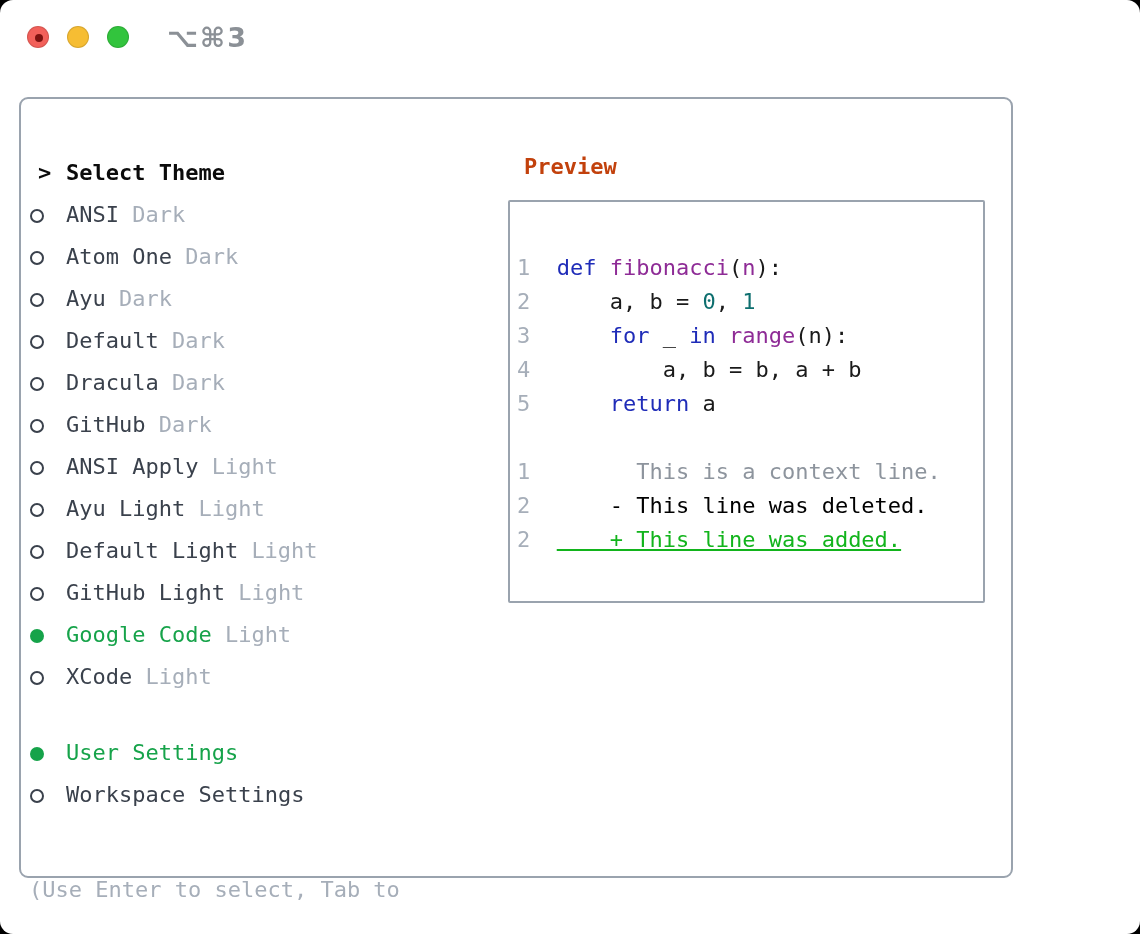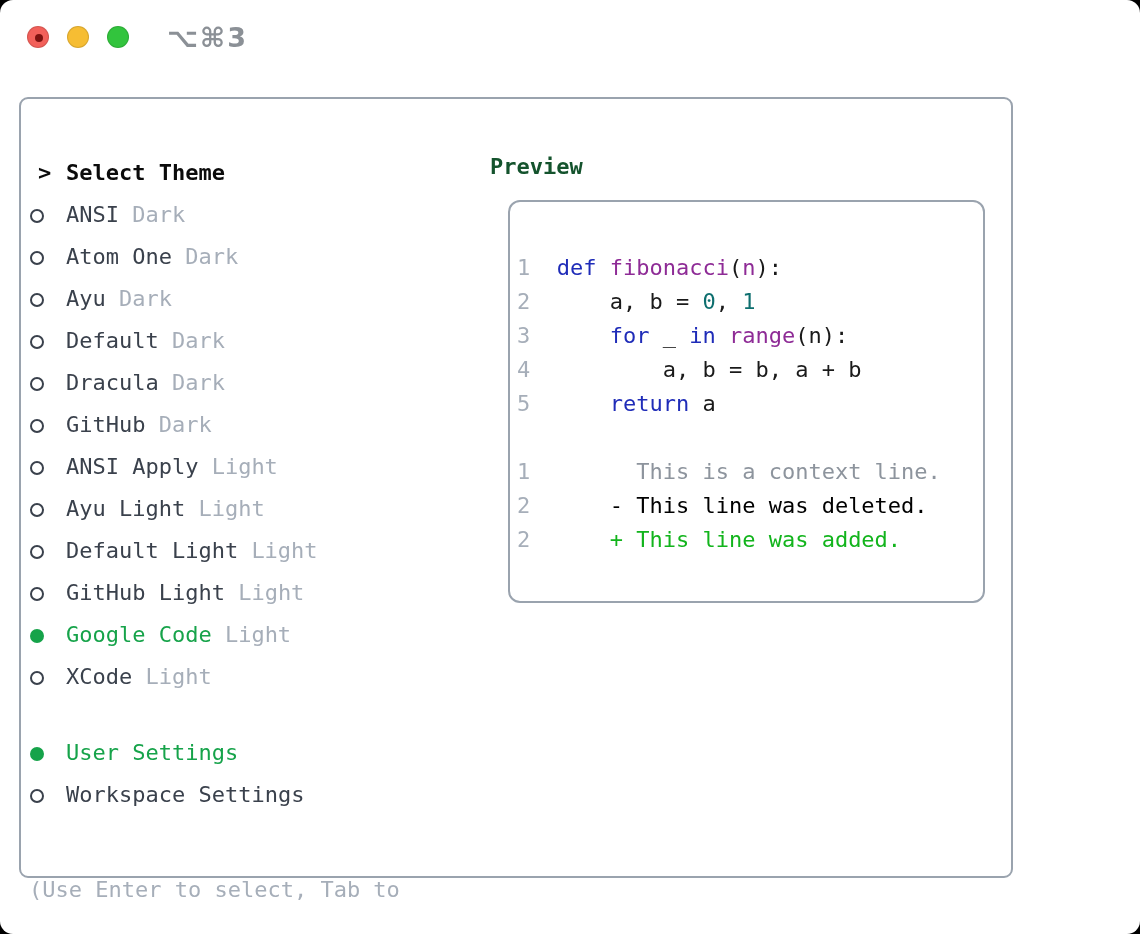--- a/index.html
+++ b/index.html
@@ -33,35 +33,35 @@
   .dot { display:inline-block; width:14px; height:14px; border:2px solid #3a414c;
         border-radius:50%; margin-left:1px; position:relative; top:1px; }
   .dot-sel { background:#16a34a; border-color:#16a34a; }
   .t-name { color:#3a414c; }
   .name-sel { color:#16a34a; }
   .t-tag { color:#a6aeb9; margin-left:0.6em; }
   .apply-hdr { color:#0b0b0b; padding-left:37px; }
   .help { color:#a6aeb9; height:34px;margin-top:27px; }
   .blank-row { height:34px; }
   
-  .preview-hdr { position:absolute; left:490px; top:150px; font-size:22px; line-height:34px;
-        font-weight:bold; color:#14532d; }
+  .preview-hdr { position:absolute; left:524px; top:150px; font-size:22px; line-height:34px;
+        font-weight:bold; color:#c2410c; }
   .preview-box { position:absolute; left:508px; top:200px; width:477px; height:403px;
-        border:2px solid #9aa3ae; border-radius:12px; background:#fff; }
+        border:2px solid #9aa3ae; border-radius:2px; background:#fff; }
   .code { position:absolute; left:7px; top:49px; font-size:22px; line-height:34px;
         white-space:pre; color:#1a1a1a; }
   .code-line { height:34px; white-space:pre; }
   .ln  { display:inline-block; width:3ch; color:#a6aeb9; }
   .kw  { color:#1f2cb8; }
   .fn  { color:#8e2b96; }
   .num { color:#0e6f6f; }
   .pl  { color:#1a1a1a; }
   .ctx { color:#8d949d; }
   .del { color:#000000; }
-  .add { color:#12b41c; }
+  .add { color:#12b41c;text-decoration:underline; }
 </style>
 </head>
 <body>
 
 <div class="window">
 
   <div class="titlebar">
     <div class="tl tl-close"></div>
     <div class="tl tl-min"></div>
     <div class="tl tl-zoom"></div>

